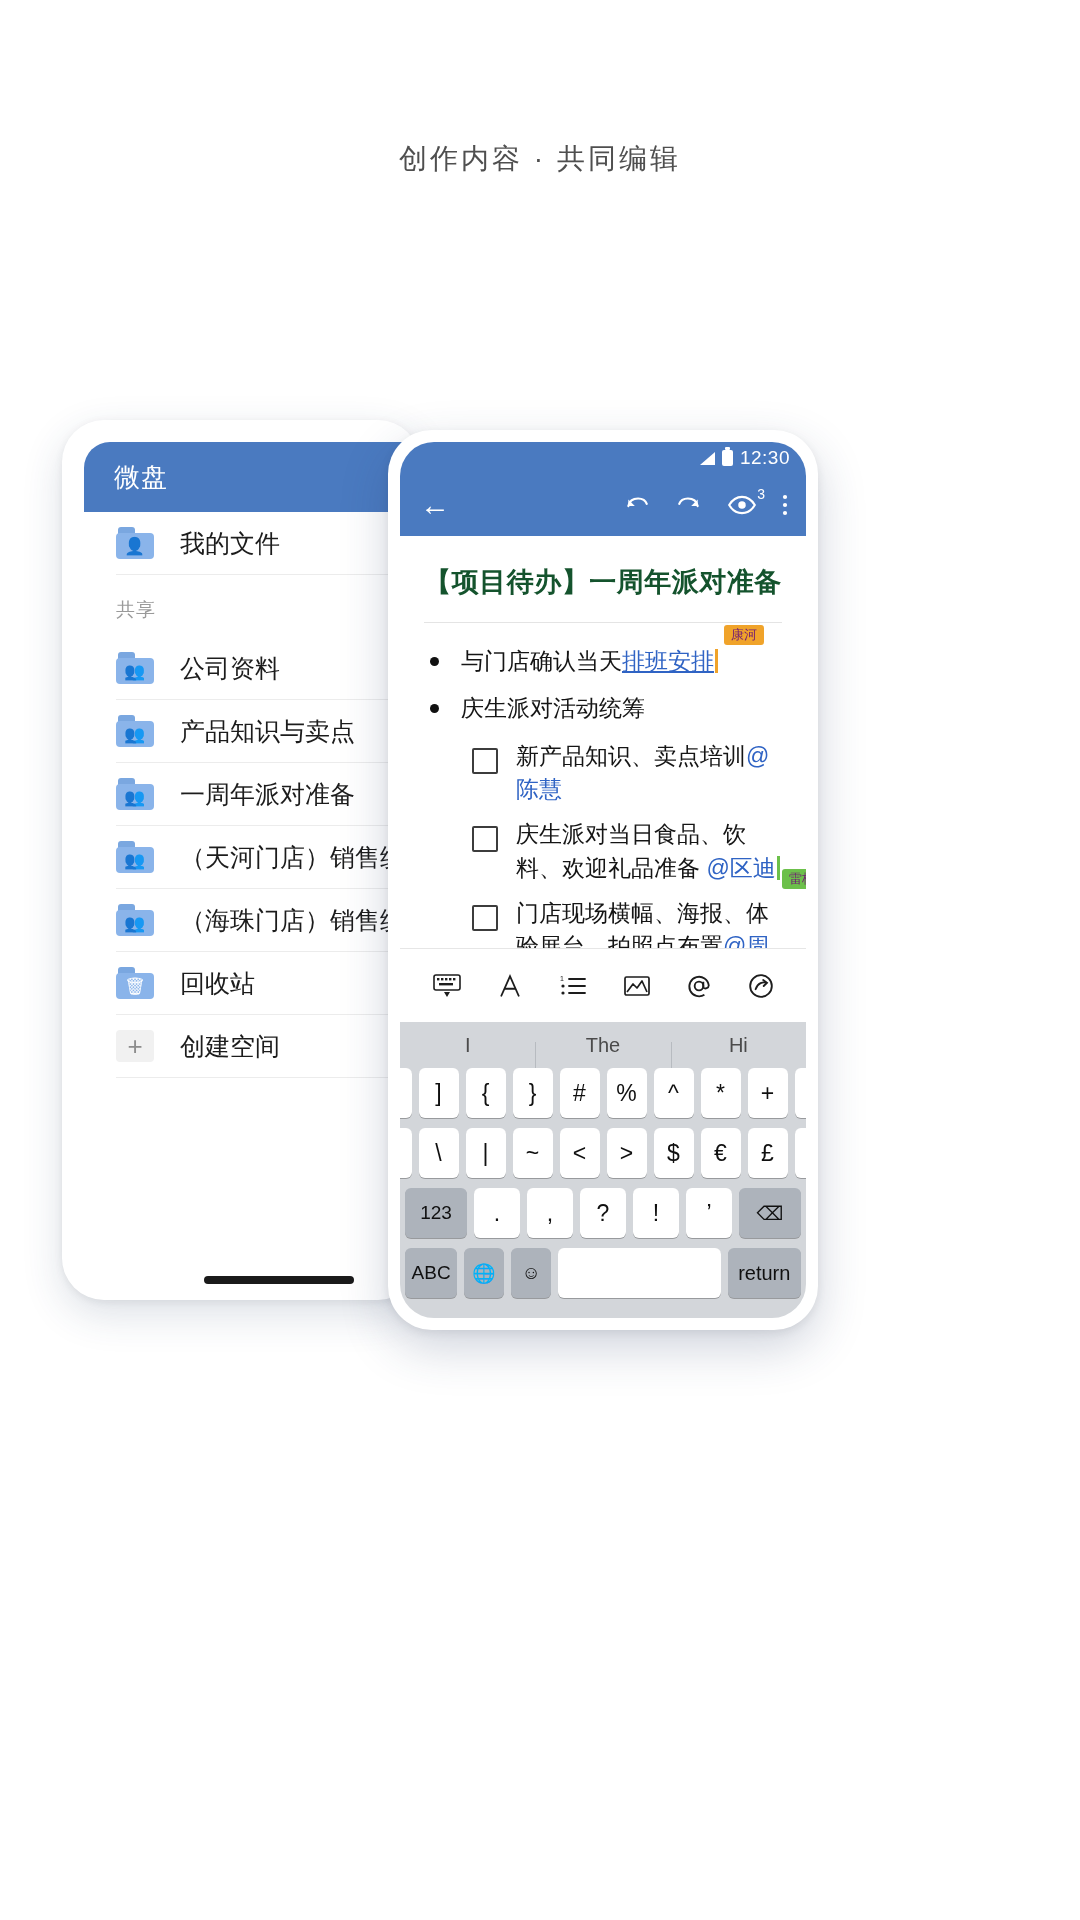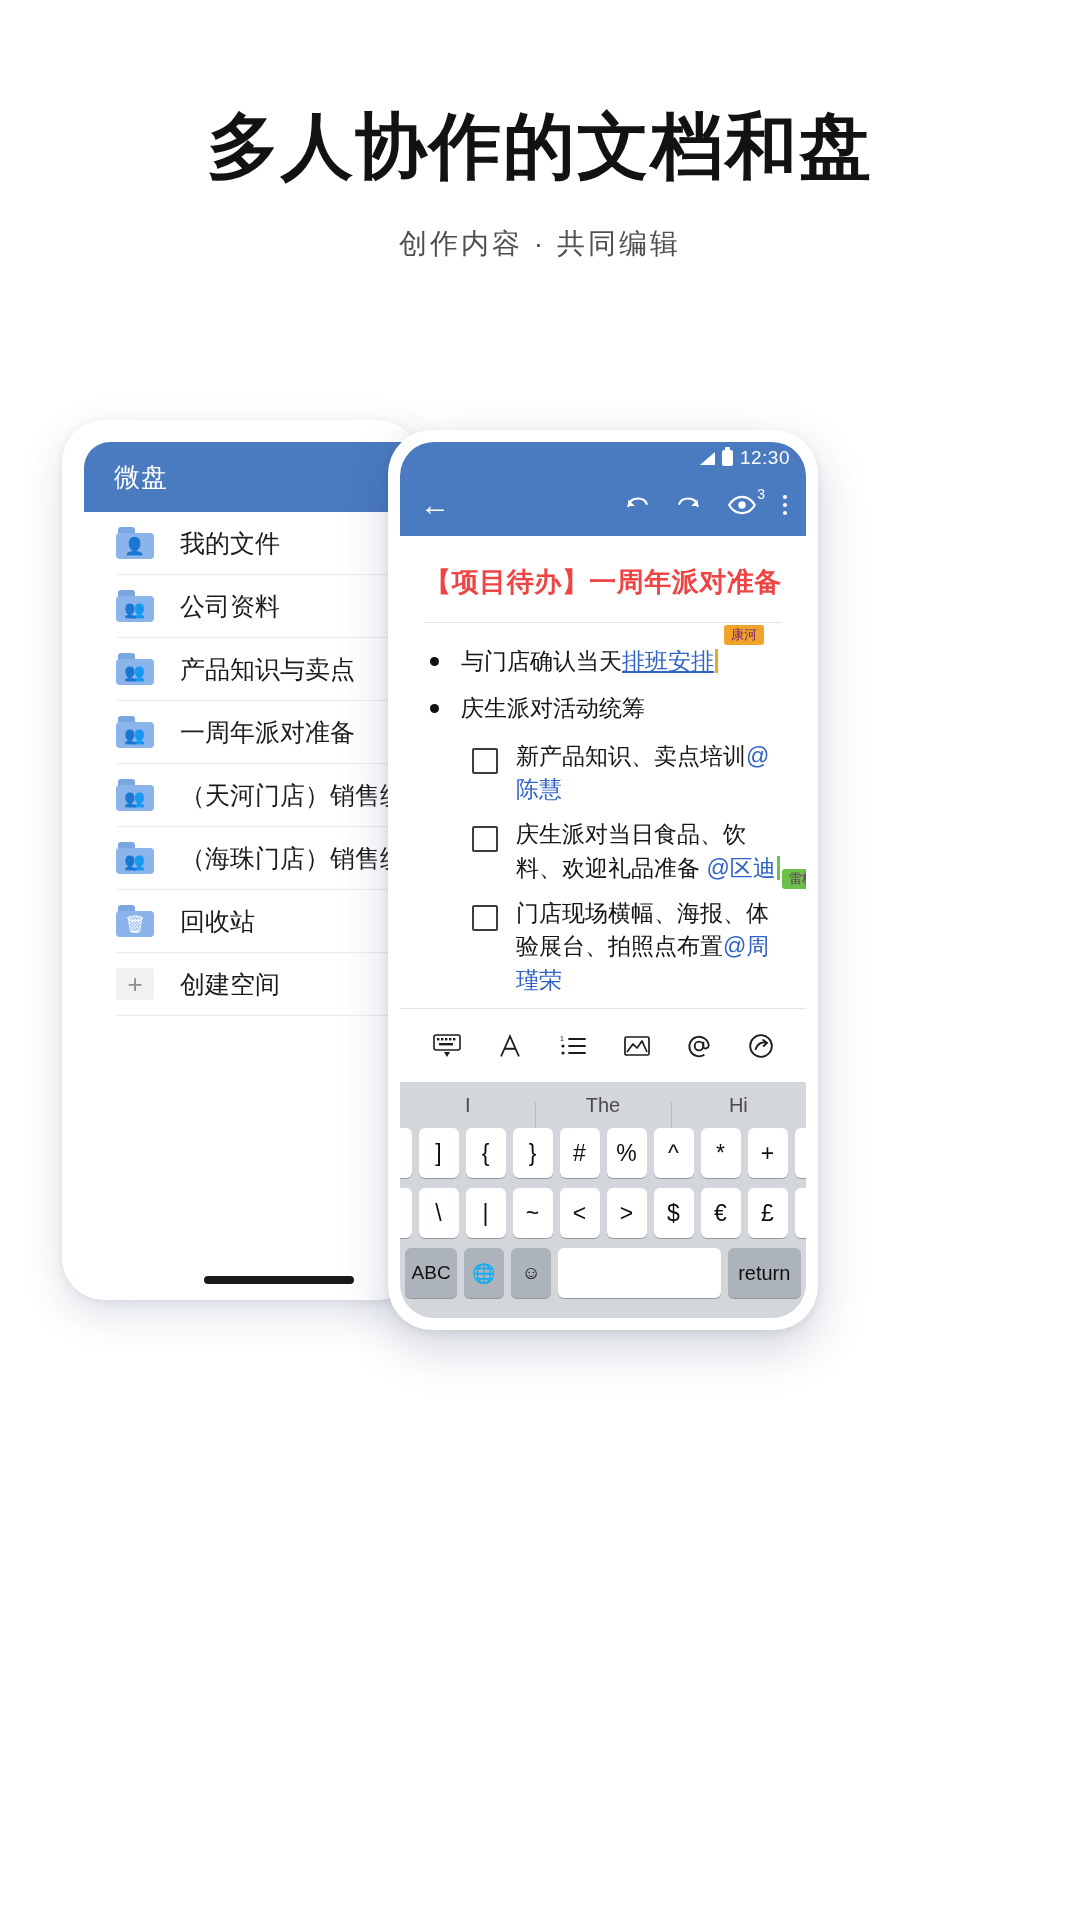--- a/index.html
+++ b/index.html
@@ -108,21 +108,21 @@
   .ab-ico{ margin-left:26px;position:relative;display:flex;align-items:center;}
   .ab-ico svg{display:block;}
   .eye-badge{
     position:absolute;top:-9px;right:-9px;color:#fff;font-size:14px;
   }
 
   .doc{
     flex:1; background:#fff; overflow:hidden; position:relative;
   }
   .doc-title{
-    font-size:27px;font-weight:700;color:#ef4444;text-align:center;
+    font-size:27px;font-weight:700;color:#14532d;text-align:center;
     padding:28px 20px 22px 20px; letter-spacing:.5px;
   }
   .doc-rule{ height:1px;background:#e4e4e4;margin:0 24px;}
   .doc-body{ padding:22px 22px 0 26px;}
 
   .bullet-row{ display:flex; align-items:flex-start; margin-bottom:14px;}
   .bullet-dot{
     width:9px;height:9px;border-radius:50%;background:#111;flex:0 0 auto;
     margin:12px 22px 0 4px;
   }
@@ -170,21 +170,20 @@
   }
   .key.dark{ background:#adb3bb; font-size:19px;}
   .key.wide{ flex:1.35;}
   .key.space{ flex:4.2;}
   .key.ret{ flex:1.9;background:#adb3bb;font-size:20px;}
 </style>
 </head>
 <body>
 
 <div class="promo">
-  <div class="promo-title">多人协作的文档和盘</div>
   <div class="promo-sub">创作内容 · 共同编辑</div>
 </div>
 
 <div class="stage">
 
   <div class="phone phone-left">
     <div class="phone-left-screen">
 
       <div class="left-appbar">
         <span class="left-appbar-title">微盘</span>
@@ -194,20 +193,21 @@
       <div class="nav-item">
         <span class="folder-ico">
           <span class="tab"></span>
             <span class="body">
               <span class="glyph">👤</span>
             </span>
         </span>
         <span class="nav-label">我的文件</span>
       </div>
 
+      <div class="sect-label">共享</div>
 
       <div class="nav-item">
         <span class="folder-ico">
           <span class="tab"></span>
             <span class="body">
               <span class="glyph">👥</span>
             </span>
         </span>
         <span class="nav-label">公司资料</span>
       </div>
@@ -432,20 +432,29 @@
           <span class="key">|</span>
           <span class="key">~</span>
           <span class="key">&lt;</span>
           <span class="key">&gt;</span>
           <span class="key">$</span>
           <span class="key">€</span>
           <span class="key">£</span>
           <span class="key">·</span>
         </div>
 
+        <div class="kb-row">
+          <span class="key dark wide">123</span>
+          <span class="key">.</span>
+          <span class="key">,</span>
+          <span class="key">?</span>
+          <span class="key">!</span>
+          <span class="key">’</span>
+          <span class="key dark wide">⌫</span>
+        </div>
 
         <div class="kb-row">
           <span class="key dark wide">ABC</span>
           <span class="key dark">🌐</span>
           <span class="key dark">☺</span>
           <span class="key space"></span>
           <span class="key ret">return</span>
         </div>
       </div>
 

